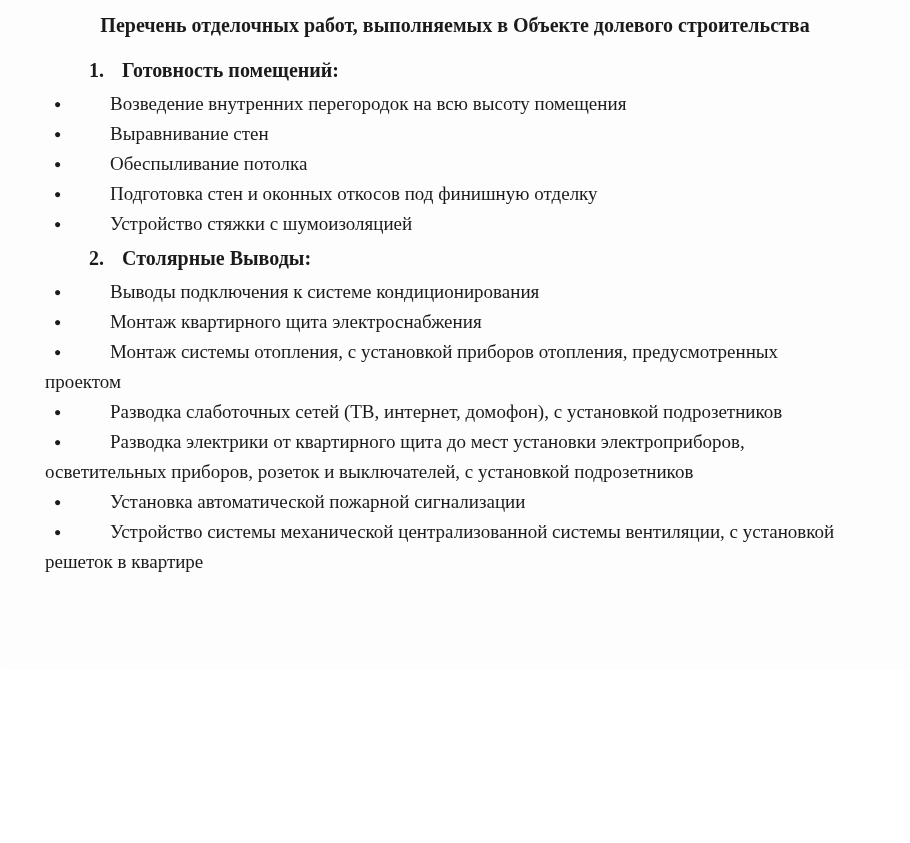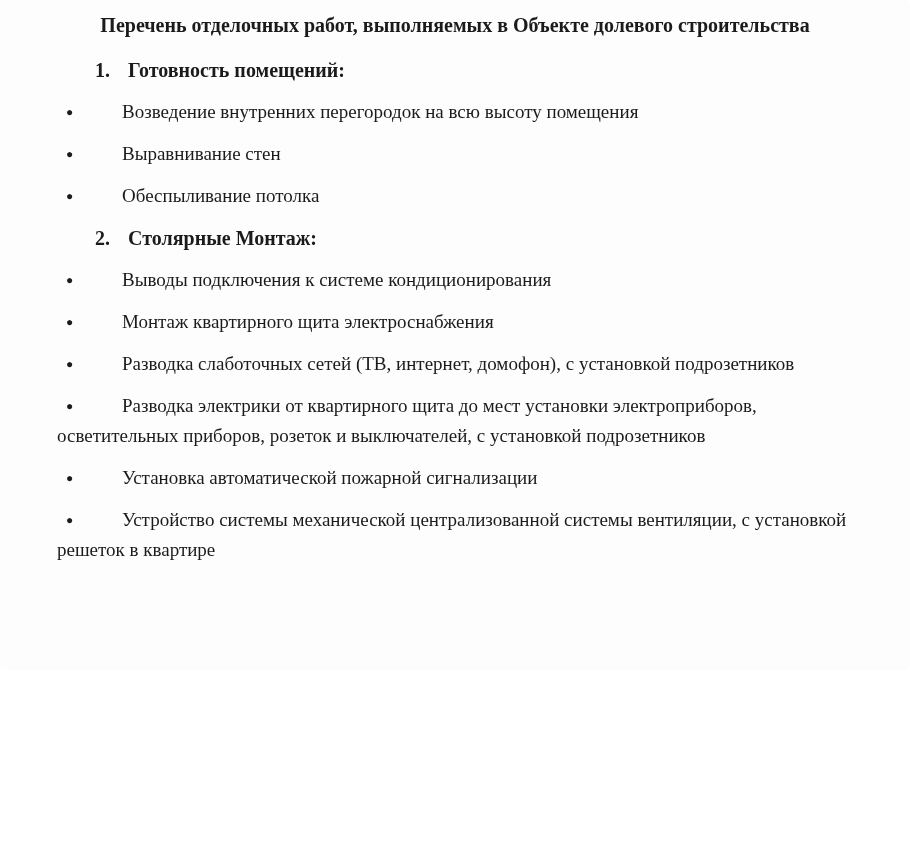--- a/index.html
+++ b/index.html
@@ -24,32 +24,32 @@
     font-size: 20px;
     font-weight: bold;
     text-align: center;
     line-height: 27px;
   }
   .content {
     margin-top: 16px;
     padding: 0 20px 0 45px;
   }
   .section-heading {
-    margin: 10px;
+    margin: 4px;
     padding-left: 40px;
     font-size: 20px;
     font-weight: bold;
     line-height: 30px;
   }
   .sec-num {
     display: inline-block;
     width: 33px;
   }
   .bullet-item {
-    margin: 12px;
+    margin: 0;
     font-size: 19px;
     line-height: 30px;
   }
   .bullet-marker {
     display: inline-block;
     width: 65px;
     box-sizing: border-box;
     padding-left: 9px;
     font-size: 12px;
     vertical-align: 2px;
@@ -61,23 +61,27 @@
 </head>
 <body>
 
 <div class="page">
   <h1 class="doc-title">Перечень отделочных работ, выполняемых в Объекте долевого строительства</h1>
   <div class="content" id="doc-content">
       <div class="section-heading"><span class="sec-num">1.</span><span>Готовность помещений:</span></div>
       <p class="bullet-item"><span class="bullet-marker">●</span><span class="item-text">Возведение внутренних перегородок на всю высоту помещения</span></p>
       <p class="bullet-item"><span class="bullet-marker">●</span><span class="item-text">Выравнивание стен</span></p>
       <p class="bullet-item"><span class="bullet-marker">●</span><span class="item-text">Обеспыливание потолка</span></p>
-      <div class="section-heading"><span class="sec-num">2.</span><span>Столярные Монтаж:</span></div>
+      <p class="bullet-item"><span class="bullet-marker">●</span><span class="item-text">Подготовка стен и оконных откосов под финишную отделку</span></p>
+      <p class="bullet-item"><span class="bullet-marker">●</span><span class="item-text">Устройство стяжки с шумоизоляцией</span></p>
+      <div class="section-heading"><span class="sec-num">2.</span><span>Столярные Выводы:</span></div>
       <p class="bullet-item"><span class="bullet-marker">●</span><span class="item-text">Выводы подключения к системе кондиционирования</span></p>
       <p class="bullet-item"><span class="bullet-marker">●</span><span class="item-text">Монтаж квартирного щита электроснабжения</span></p>
+      <p class="bullet-item"><span class="bullet-marker">●</span><span class="item-text">Монтаж системы отопления, с установкой приборов отопления, предусмотренных
+проектом</span></p>
       <p class="bullet-item"><span class="bullet-marker">●</span><span class="item-text">Разводка слаботочных сетей (ТВ, интернет, домофон), с установкой подрозетников</span></p>
       <p class="bullet-item"><span class="bullet-marker">●</span><span class="item-text">Разводка электрики от квартирного щита до мест установки электроприборов,
 осветительных приборов, розеток и выключателей, с установкой подрозетников</span></p>
       <p class="bullet-item"><span class="bullet-marker">●</span><span class="item-text">Установка автоматической пожарной сигнализации</span></p>
       <p class="bullet-item"><span class="bullet-marker">●</span><span class="item-text">Устройство системы механической централизованной системы вентиляции, с установкой
 решеток в квартире</span></p>
     </div>
 </div>
 
 </body></html>

